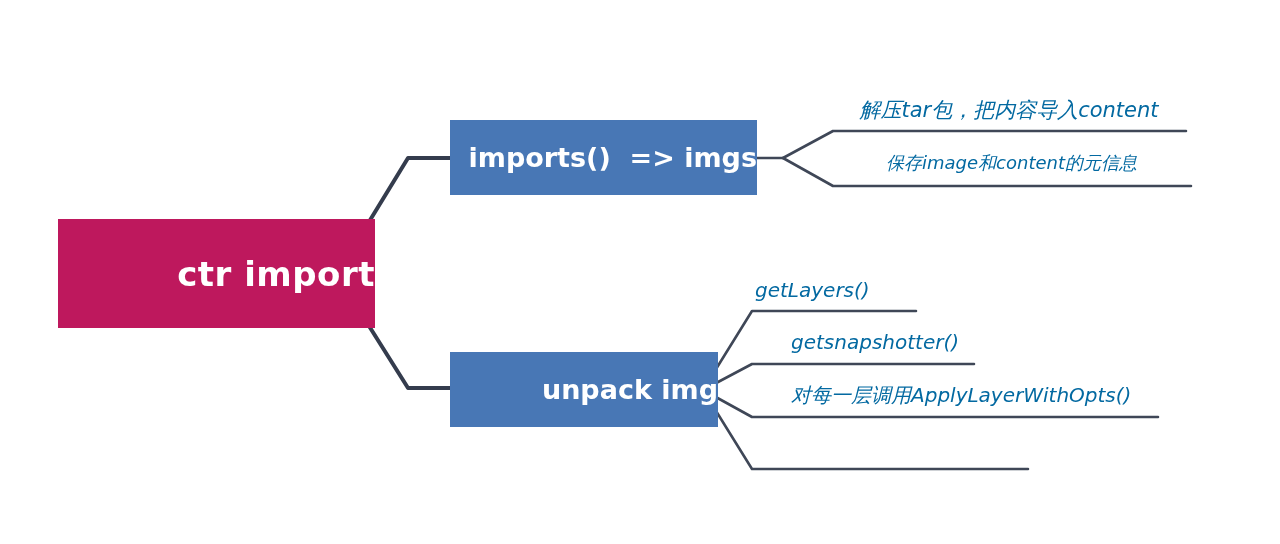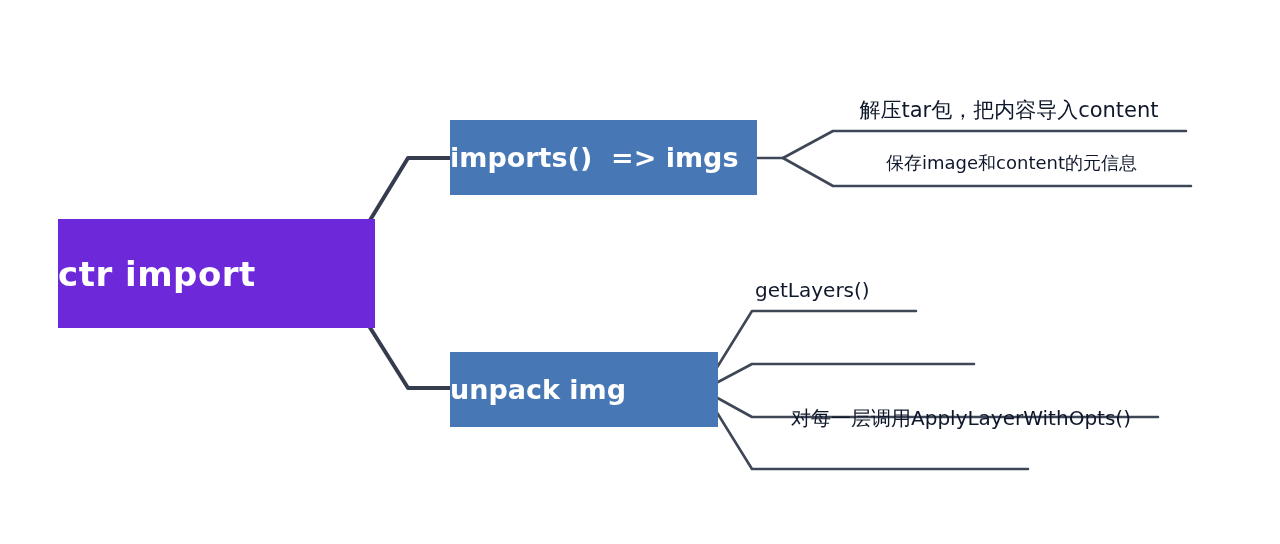--- a/index.html
+++ b/index.html
@@ -14,58 +14,59 @@
   }
   .connectors {
     position: absolute;
     left: 0; top: 0;
     width: 1280px; height: 544px;
   }
   .node {
     position: absolute;
     display: flex;
     align-items: center;
-    justify-content: flex-start;
+    justify-content: flex-end;
     color: #ffffff;
     white-space: pre;
   }
   .root-node {
     left: 58px; top: 219px;
     width: 317px; height: 109px;
-    background: #6d28d9;
+    background: #be185d;
     font-size: 34px;
     font-weight: 700;
     letter-spacing: 0.5px;
   }
   .branch-node {
     background: #4877b5;
     font-weight: 600;
   }
   .branch-imports {
     left: 450px; top: 120px;
     width: 307px; height: 75px;
     font-size: 27px;
   }
   .branch-unpack {
     left: 450px; top: 352px;
     width: 268px; height: 75px;
     font-size: 27px;
   }
   .leaf {
     position: absolute;
-    color: #0f172a;
+    color: #0369a1;
     font-size: 20px;
     line-height: 24px;
     white-space: nowrap;
+    font-style: italic;
   }
   .leaf-t1 { left: 832px; top: 98px;  width: 354px; text-align: center; font-size: 21px; }
   .leaf-t2 { left: 832px; top: 151px; width: 359px; text-align: center; font-size: 18px; }
   .leaf-b1 { left: 755px; top: 278px; }
   .leaf-b2 { left: 791px; top: 330px; }
-  .leaf-b3 { left: 791px; top: 406px; }
+  .leaf-b3 { left: 791px; top: 383px; }
   .leaf-b4 { left: 791px; top: 435px; }
 </style>
 </head>
 <body>
 
 <div class="canvas">
 
   <svg class="connectors" viewBox="0 0 1280 544" xmlns="http://www.w3.org/2000/svg">
 
     <g fill="none" stroke="#343c4d" stroke-width="4" stroke-linejoin="round" stroke-linecap="round">
@@ -97,17 +98,18 @@
   <div class="node branch-node branch-unpack">
     <span>unpack img</span>
   </div>
 
   <div class="leaf leaf-t1">解压tar包，把内容导入content</div>
 
   <div class="leaf leaf-t2">保存image和content的元信息</div>
 
   <div class="leaf leaf-b1">getLayers()</div>
 
+  <div class="leaf leaf-b2">getsnapshotter()</div>
 
   <div class="leaf leaf-b3">对每一层调用ApplyLayerWithOpts()</div>
 
 
 </div>
 
 </body></html>

